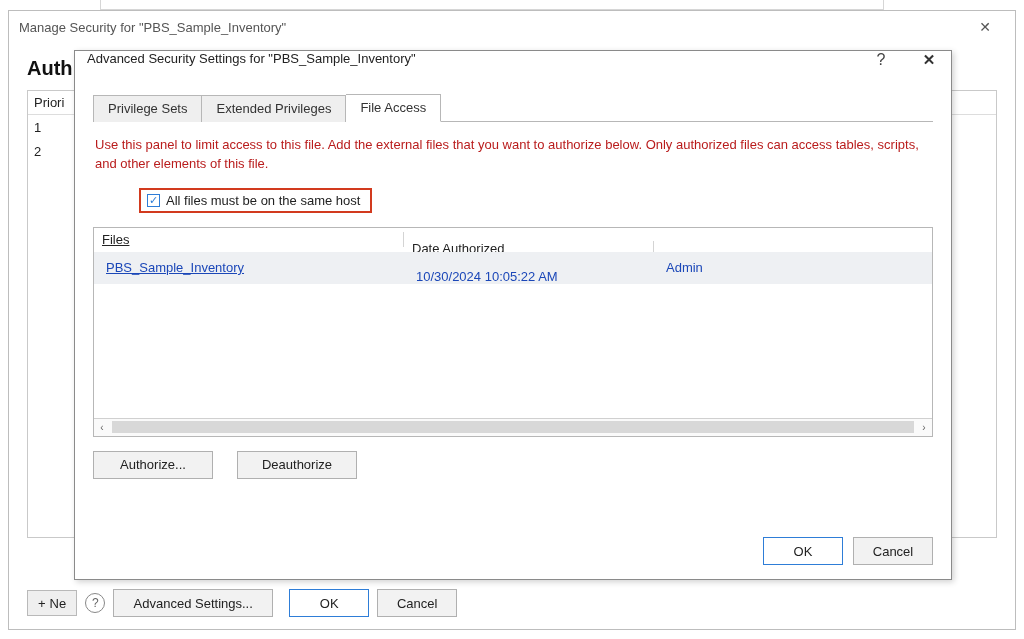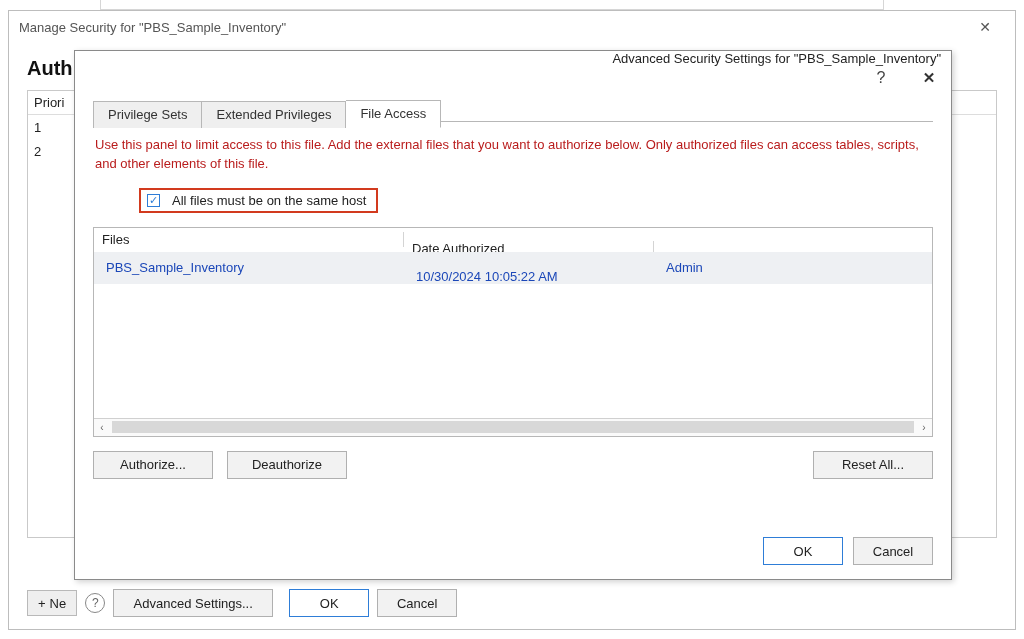--- a/index.html
+++ b/index.html
@@ -70,40 +70,40 @@
   }
   
   .modal {
     left: 74px; top: 50px; width: 878px; height: 530px;
     border: 1px solid #8a8a8a;
     box-shadow: 2px 2px 6px rgba(0,0,0,.18);
     background: #fff;
     z-index: 10;
   }
   .modal-title {
-    display: flex; align-items: flex-end;
-    height: 36px; padding: 0 10px 0 12px; flex-direction: column;
+    display: flex; align-items: flex-start;
+    height: 36px; padding: 0 10px 0 12px;
   }
   .modal-title .spacer { flex: 1; }
   .title-icons { display: flex; gap: 24px; align-items: center; }
   .q-mark { font-size: 16px; color: #444; width: 24px; text-align: center; }
   .x-mark { font-size: 15px; color: #333; width: 24px; text-align: center; font-weight: bold; }
   .modal-body { padding: 0 18px; }
   .tabs {
     display: flex; align-items: flex-end;
     border-bottom: 1px solid #b7b7b7;
     margin-top: 6px;
   }
   .tab {
     padding: 5px 14px 6px 14px;
     border: 1px solid #b7b7b7;
     border-bottom: none;
     background: #efefef;
     margin-right: 0;
-    position: relative; top: 7px;
+    position: relative; top: 1px;
     font-size: 13px;
     color: #333;
   }
   .tab + .tab { border-left: none; }
   .tab.active {
     background: #fff;
     border-bottom: 1px solid #fff;
   }
   .desc { margin: 14px 2px 10px 2px; line-height: 1.45; color: #b91c1c; }
   .chk-row { display: flex; align-items: center; gap: 6px; margin: 4px 0 2px 4px; }
@@ -139,36 +139,36 @@
     background: #fff;
   }
   .ft-head .cell { border-right: 1px solid #d4d4d4; padding: 0 8px; }
   .ft-body { flex: 1; overflow: hidden; }
   .ft-row {
     height: 32px; padding: 0;
     background: #eef0f3;
     color: #1b47b8;
   }
   .ft-row .cell { padding: 0 12px; }
-  .c-files { flex: 0 0 310px; }
+  .c-files { flex: 0 0 310px; text-decoration: underline; }
   .c-date  { flex: 0 0 250px; margin-top: 17px; }
   .c-auth  { flex: 1; }
   .ft-scroll {
     height: 18px; border-top: 1px solid #d0d0d0;
     display: flex; align-items: center;
     background: #fafafa; position: relative;
   }
   .sc-arrow {
     width: 16px; height: 16px; display: flex;
     align-items: center; justify-content: center;
     font-size: 10px; color: #666;
   }
   .sc-track { flex: 1; background: #d8d8d8; height: 12px; margin: 0 2px; }
   .action-row {
-    display: flex; align-items: center; gap: 14px;
+    display: flex; align-items: center; gap: 24px;
     margin-top: 14px;
   }
   .action-row .spacer { flex: 1; }
   .wide-btn { min-width: 120px; }
   .modal-foot {
     position: absolute; right: 18px; bottom: 14px;
     display: flex; gap: 10px;
   }
   
   .ghost-top {
@@ -241,21 +241,21 @@
       <div class="tab active">
         <span>File Access</span>
       </div>
     </div>
 
     <div class="desc">Use this panel to limit access to this file. Add the external files that you want to authorize below. Only authorized files can access tables, scripts, and other elements of this file.</div>
 
 
     <div class="highlight-box">
       <span class="chk checked"></span>
-      <span style="margin-left:12px">All files must be on the same host</span>
+      <span style="margin-left:6px">All files must be on the same host</span>
     </div>
 
     <div class="file-table">
       <div class="ft-head">
         <div class="cell c-files">
           <span>Files</span>
         </div>
         <div class="cell c-date">
           <span>Date Authorized</span>
         </div>
@@ -275,23 +275,20 @@
     </div>
 
     <div class="action-row">
       <span class="btn wide-btn">
         <span>Authorize...</span>
       </span>
       <span class="btn wide-btn">
         <span>Deauthorize</span>
       </span>
       <span class="spacer"></span>
-      <span class="btn wide-btn">
-        <span>Reset All...</span>
-      </span>
     </div>
   </div>
 
   <div class="modal-foot">
     <span class="btn primary">
       <span>OK</span>
     </span>
     <span class="btn">
       <span>Cancel</span>
     </span>

